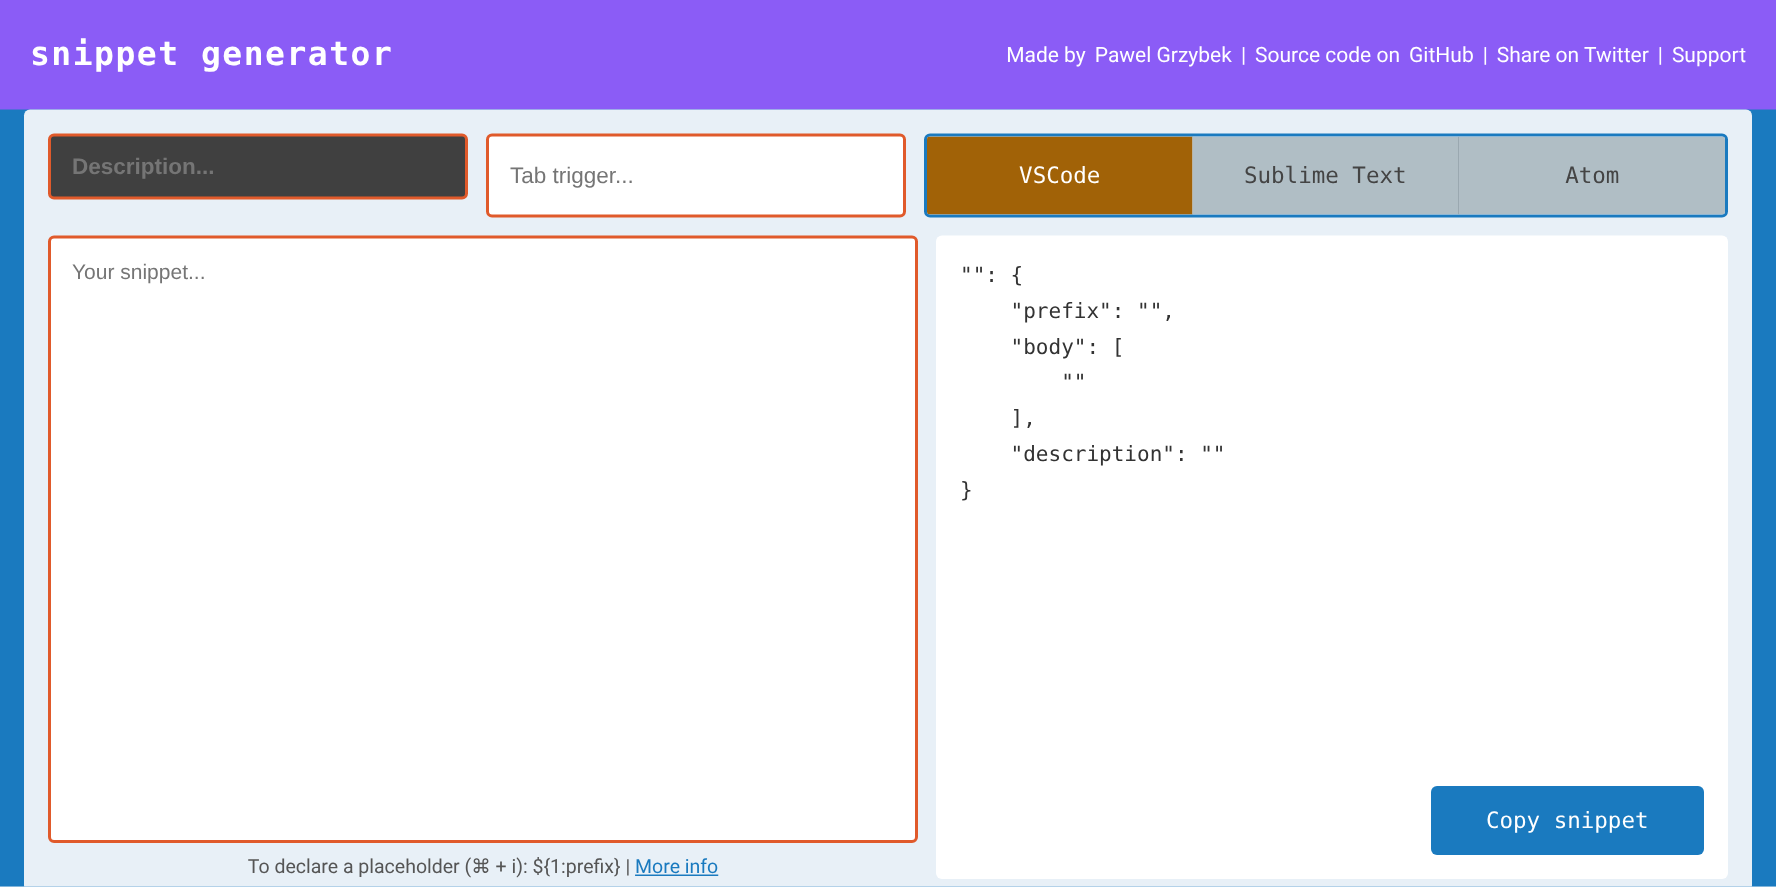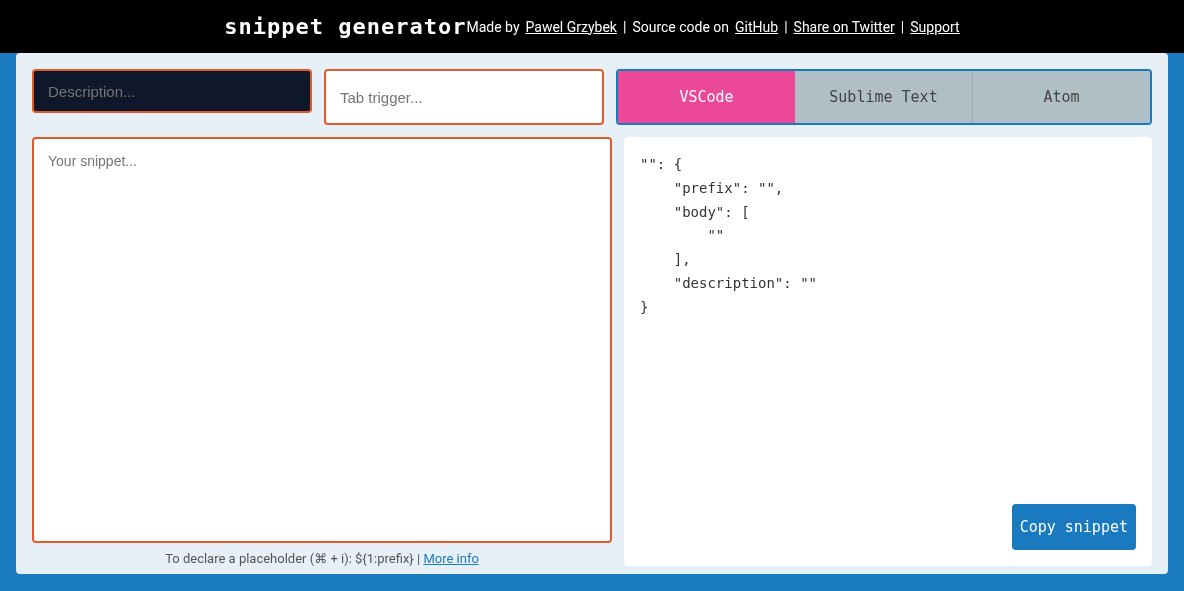--- a/index.html
+++ b/index.html
@@ -12,44 +12,43 @@
       font-family: -apple-system, BlinkMacSystemFont, 'Segoe UI', Roboto, sans-serif;
       background-color: #1a7abf;
       width: 1184px;
       height: 591px;
       overflow: hidden;
     }
 
     header {
       display: flex;
       align-items: center;
-      justify-content: center;
-      padding: 14px 20px;
-      background-color: #000000;
+      justify-content: space-between;
+      padding: 24px 20px;
+      background-color: #8b5cf6;
     }
 
     .app-title {
       color: white;
       font-size: 22px;
       font-weight: bold;
       font-family: monospace;
       letter-spacing: 1px;
     }
 
     .header-links {
       color: white;
       font-size: 14px;
       display: flex;
       align-items: center;
       gap: 6px;
     }
 
     .header-links a {
       color: white;
-      text-decoration: underline;
       cursor: pointer;
     }
 
     .header-links span {
       color: white;
     }
 
     .main-container {
       background-color: #e8f0f7;
       margin: 0 16px 16px 16px;
@@ -65,23 +64,24 @@
       align-items: stretch;
     }
 
     .description-input {
       flex: 0 0 280px;
       padding: 10px 14px;
       border: 2.5px solid #e05a2b;
       border-radius: 4px;
       font-size: 15px;
       color: #999;
-      background: #0f172a;
+      background: #404040;
       outline: none;
       height: 44px;
+      font-weight: bold;
     }
 
     .tab-trigger-input {
       flex: 0 0 280px;
       padding: 10px 14px;
       border: 2.5px solid #e05a2b;
       border-radius: 4px;
       font-size: 15px;
       color: #999;
       background: white;
@@ -102,21 +102,21 @@
       flex: 1;
       padding: 10px;
       font-size: 15px;
       border: none;
       cursor: pointer;
       font-family: monospace;
       font-weight: 500;
     }
 
     .tab-btn.active {
-      background-color: #ec4899;
+      background-color: #a16207;
       color: white;
     }
 
     .tab-btn.inactive {
       background-color: #b0bec5;
       color: #444;
     }
 
     .tab-btn.inactive:not(:last-child) {
       border-right: 1px solid #9aa8b0;
@@ -182,21 +182,21 @@
     }
 
     .copy-btn {
       position: absolute;
       bottom: 16px;
       right: 16px;
       background-color: #1a7abf;
       color: white;
       border: none;
       border-radius: 4px;
-      padding: 14px 8px;
+      padding: 14px 37px;
       font-size: 15px;
       font-family: monospace;
       cursor: pointer;
       font-weight: 500;
     }
   </style>
 </head>
 <body>
 
 <header>

